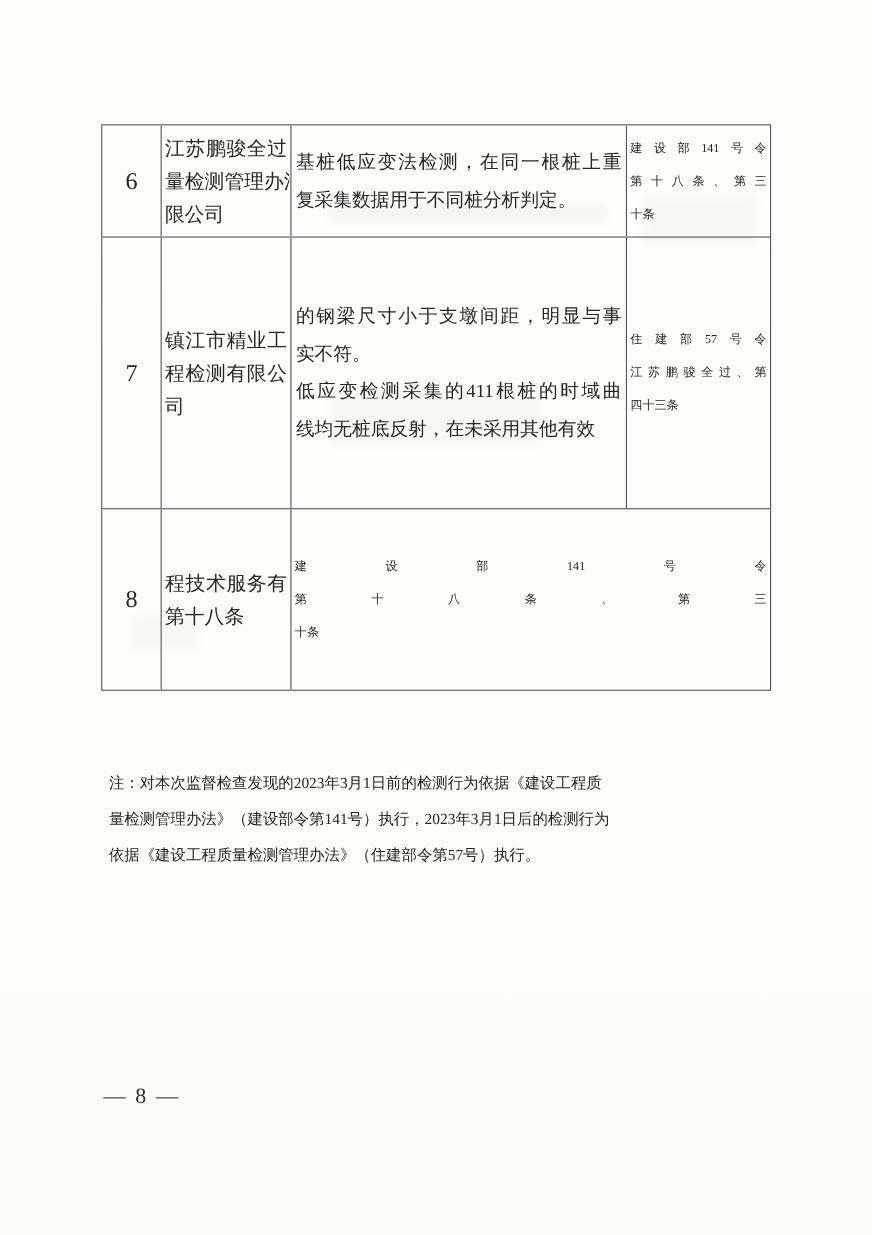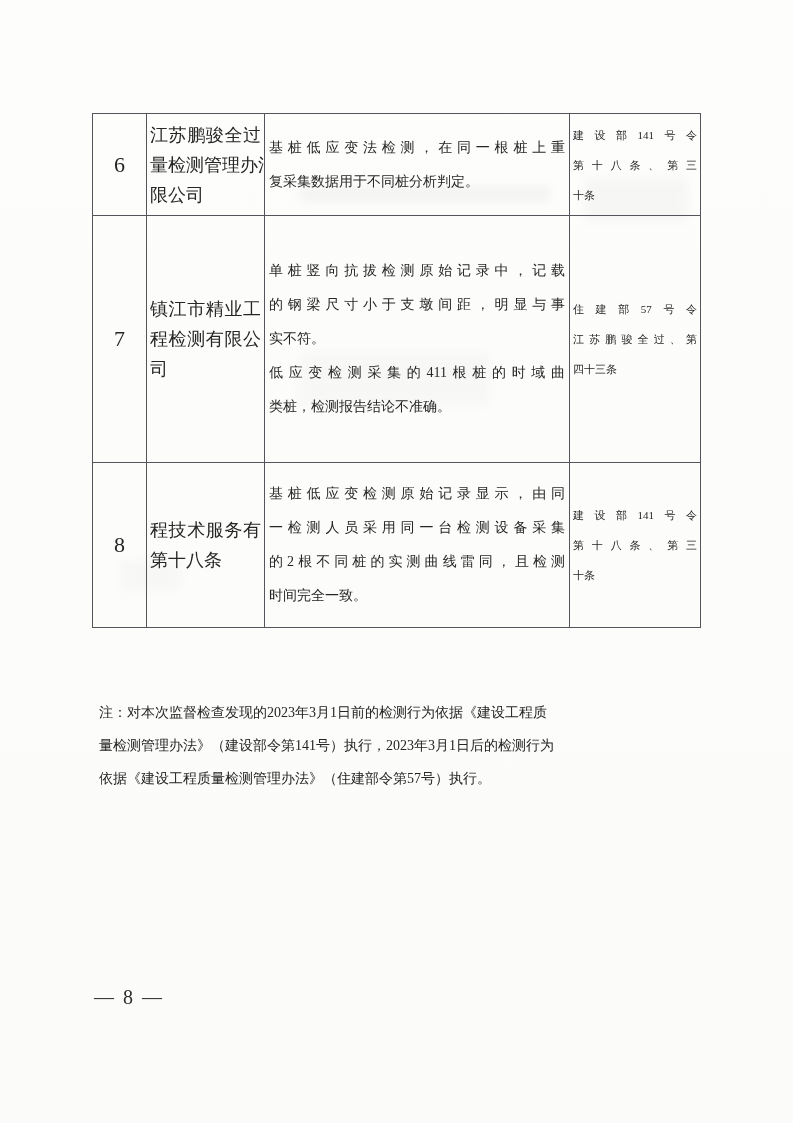--- a/index.html
+++ b/index.html
@@ -55,21 +55,21 @@
     width: 118px;
     border-left: 1.2px solid #54555a;
     padding: 0 3px;
     font-size: 18px;
     line-height: 30px;
   }
   .c-desc {
     width: 305px;
     border-left: 1.2px solid #54555a;
     padding: 0 4px;
-    font-size: 14px;
+    font-size: 17px;
     line-height: 34px;
   }
   .c-basis {
     flex: 1;
     border-left: 1.2px solid #54555a;
     padding: 0 3px;
     font-size: 11px;
     line-height: 30px;
   }
   .para { margin: 0; }
@@ -137,51 +137,42 @@
     <div class="cell c-num">
       <span class="num">7</span>
     </div>
     <div class="cell c-comp stretch">
           <div class="line">镇江市精业工</div>
           <div class="line">程检测有限公</div>
           <div class="line">司</div>
         </div>
     <div class="cell c-desc">
           <div class="para stretch">
-            <div class="line">单桩竖向抗拔检测原始记录中，记载</div>
             <div class="line">的钢梁尺寸小于支墩间距，明显与事</div>
             <div class="line">实不符。</div>
           </div>
           <div class="para stretch">
             <div class="line">低应变检测采集的411根桩的时域曲</div>
-            <div class="line">类桩，检测报告结论不准确。</div>
+            <div class="line">线均无桩底反射，在未采用其他有效</div>
           </div>
         </div>
     <div class="cell c-basis stretch">
           <div class="line">住建部57号令</div>
           <div class="line">江苏鹏骏全过、第</div>
           <div class="line">四十三条</div>
         </div>
   </div>
 
   <div class="t-row">
     <div class="cell c-num">
       <span class="num">8</span>
     </div>
     <div class="cell c-comp stretch">
           <div class="line">程技术服务有</div>
           <div class="line">第十八条</div>
-        </div>
-    <div class="cell c-desc">
-          <div class="para stretch">
-            <div class="line">基桩低应变检测原始记录显示，由同</div>
-            <div class="line">一检测人员采用同一台检测设备采集</div>
-            <div class="line">的2根不同桩的实测曲线雷同，且检测</div>
-            <div class="line">时间完全一致。</div>
-          </div>
         </div>
     <div class="cell c-basis stretch">
           <div class="line">建设部141号令</div>
           <div class="line">第十八条、第三</div>
           <div class="line">十条</div>
         </div>
   </div>
 </div>
 
   <div class="note">

